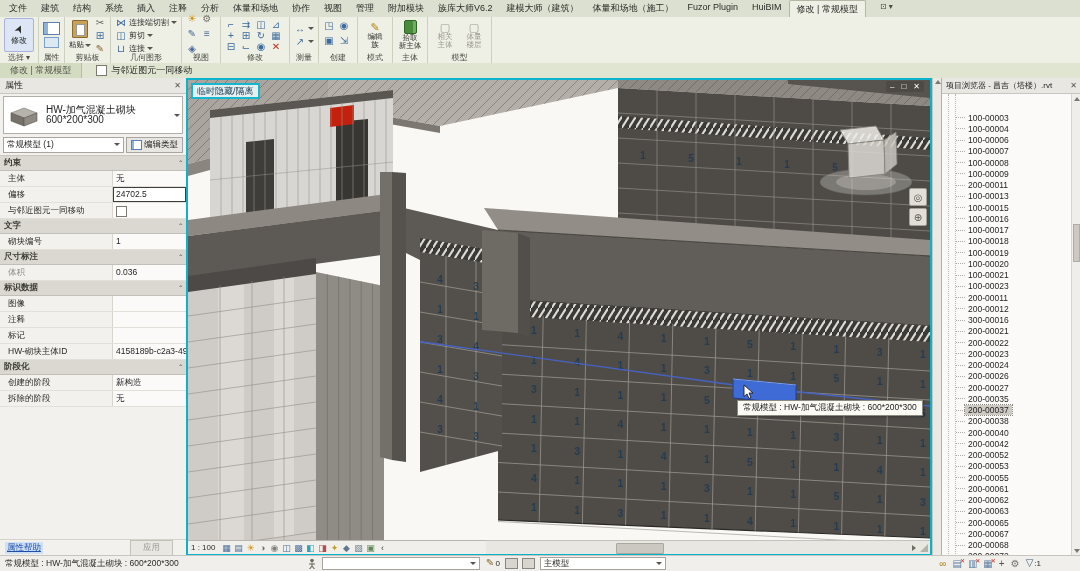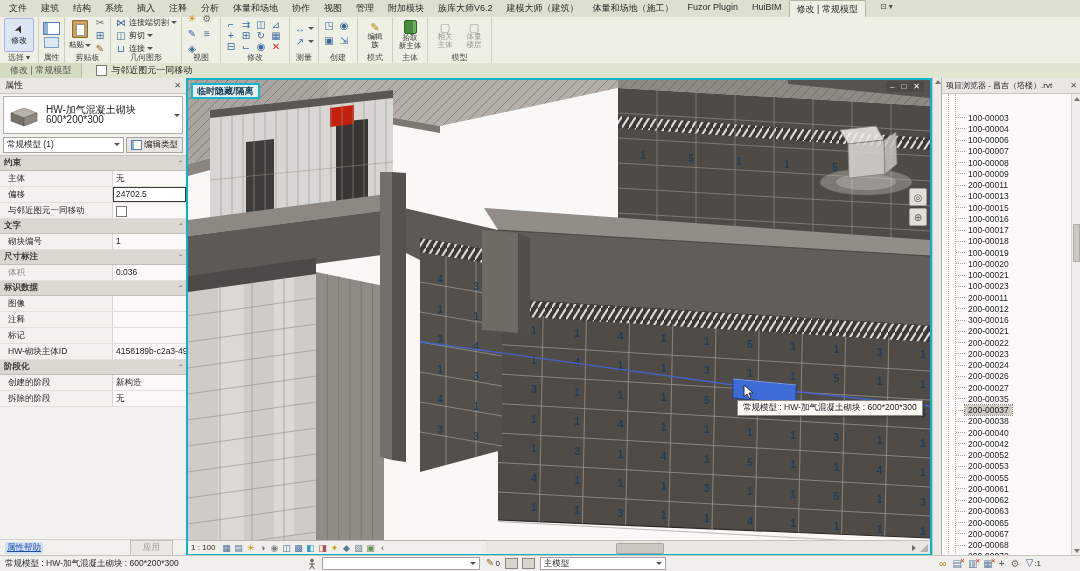--- a/index.html
+++ b/index.html
@@ -62,21 +62,21 @@
   .pval{flex:1;border-left:1px solid #d8d5ce;background:#fbfaf8;padding:2px 2px 0 3px;overflow:hidden;white-space:nowrap;position:relative;}
   .pedit{position:absolute;inset:0;border:1px solid #3c3c38;background:#fff;padding:1px 2px;}
   .pcb{width:9px;height:9px;border:1px solid #7a7a72;background:#fff;margin-top:1px;}
   .p-foot{height:16px;display:flex;align-items:center;padding:0 5px;border-top:1px solid #d5d2cb;}
   .p-help{color:#1f4fa8;text-decoration:underline;font-size:8.5px;background:#cfe0f5;padding:0 2px;}
   .p-apply{margin-left:auto;margin-right:8px;color:#9a978f;border:1px solid #c4c1b9;background:#e9e7e2;padding:1px 12px;font-size:8.5px;}
   
   .viewport{position:absolute;top:78px;left:186px;width:742px;height:474px;border:2px solid #0ab2cc;background:#f9f8f5;}
   .viewport svg{position:absolute;left:0;top:0;}
   .vp-label{position:absolute;left:3px;top:3px;border:2px solid #16b6ce;background:rgba(236,246,248,.92);
-            color:#133a52;font-weight:bold;font-size:9px;padding:0 4px;line-height:12px;}
+            color:#133a52;font-weight:normal;font-size:9px;padding:0 4px;line-height:12px;}
   .vp-win{position:absolute;top:1px;right:6px;display:flex;gap:7px;color:#fff;font-size:8px;
           background:rgba(66,63,58,.45);padding:1px 4px;border-radius:2px;}
   .vp-tip{position:absolute;left:549px;top:320px;background:#fbfaf4;border:1px solid #8c8a80;
           box-shadow:1px 1px 2px rgba(0,0,0,.25);font-size:8.5px;padding:1px 5px;color:#222;white-space:nowrap;}
   .vp-nav{position:absolute;right:3px;top:108px;display:flex;flex-direction:column;gap:2px;}
   .vp-nav .nb{width:16px;height:16px;background:#e2dfd8;border:1px solid #a5a19a;border-radius:2px;
               display:flex;align-items:center;justify-content:center;font-size:10px;color:#5a5650;}
   .viewbar{position:absolute;left:0;bottom:0;width:298px;height:13px;background:#f0efeb;border-top:1px solid #b9b6af;
            display:flex;align-items:center;gap:1px;padding:0 3px;font-size:8px;}
   .viewbar .sc{margin-right:4px;white-space:nowrap;color:#2c2c28;}

